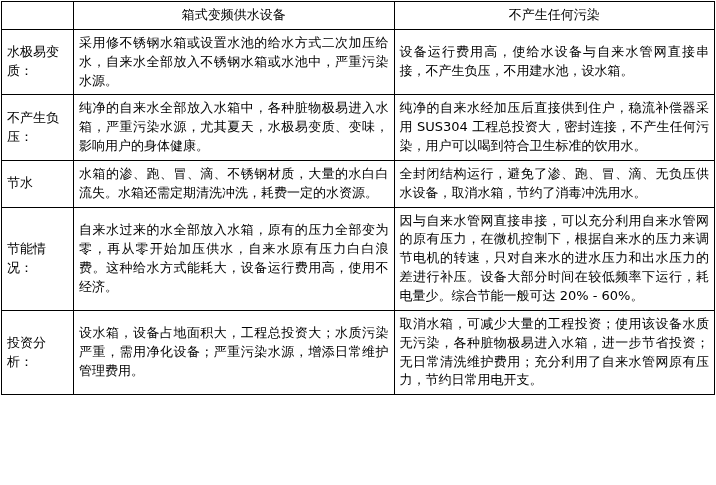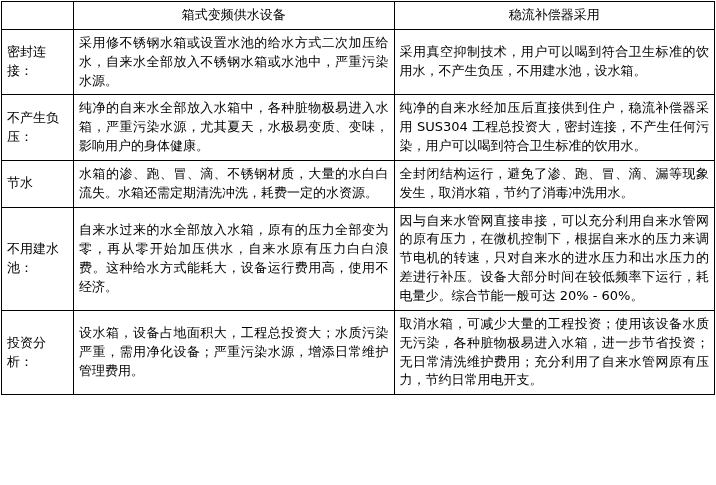--- a/index.html
+++ b/index.html
@@ -63,55 +63,55 @@
   <table class="cmp">
     <colgroup>
       <col class="c-label">
       <col class="c-a">
       <col class="c-b">
     </colgroup>
     <tbody>
       <tr class="hdr">
         <td class="blank"></td>
         <td>箱式变频供水设备</td>
-        <td>稳流补偿器采用</td>
+        <td>不产生任何污染</td>
       </tr>
 
       <tr>
-        <td class="rowlabel">密封连接：</td>
+        <td class="rowlabel">水极易变质：</td>
         <td>
             <span class="cell-text">采用修不锈钢水箱或设置水池的给水方式二次加压给水，自来水全部放入不锈钢水箱或水池中，严重污染水源。</span>
           </td>
         <td>
-            <span class="cell-text">采用真空抑制技术，用户可以喝到符合卫生标准的饮用水，不产生负压，不用建水池，设水箱。</span>
+            <span class="cell-text">设备运行费用高，使给水设备与自来水管网直接串接，不产生负压，不用建水池，设水箱。</span>
           </td>
       </tr>
 
       <tr>
         <td class="rowlabel">不产生负压：</td>
         <td>
             <span class="cell-text">纯净的自来水全部放入水箱中，各种脏物极易进入水箱，严重污染水源，尤其夏天，水极易变质、变味，影响用户的身体健康。</span>
           </td>
         <td>
             <span class="cell-text">纯净的自来水经加压后直接供到住户，稳流补偿器采用 SUS304 工程总投资大，密封连接，不产生任何污染，用户可以喝到符合卫生标准的饮用水。</span>
           </td>
       </tr>
 
       <tr>
         <td class="rowlabel">节水</td>
         <td>
             <span class="cell-text">水箱的渗、跑、冒、滴、不锈钢材质，大量的水白白流失。水箱还需定期清洗冲洗，耗费一定的水资源。</span>
           </td>
         <td>
-            <span class="cell-text">全封闭结构运行，避免了渗、跑、冒、滴、漏等现象发生，取消水箱，节约了消毒冲洗用水。</span>
+            <span class="cell-text">全封闭结构运行，避免了渗、跑、冒、滴、无负压供水设备，取消水箱，节约了消毒冲洗用水。</span>
           </td>
       </tr>
 
       <tr>
-        <td class="rowlabel">不用建水池：</td>
+        <td class="rowlabel">节能情况：</td>
         <td>
             <span class="cell-text">自来水过来的水全部放入水箱，原有的压力全部变为零，再从零开始加压供水，自来水原有压力白白浪费。这种给水方式能耗大，设备运行费用高，使用不经济。</span>
           </td>
         <td>
             <span class="cell-text">因与自来水管网直接串接，可以充分利用自来水管网的原有压力，在微机控制下，根据自来水的压力来调节电机的转速，只对自来水的进水压力和出水压力的差进行补压。设备大部分时间在较低频率下运行，耗电量少。综合节能一般可达 20% - 60%。</span>
           </td>
       </tr>
 
       <tr>
         <td class="rowlabel">投资分析：</td>

